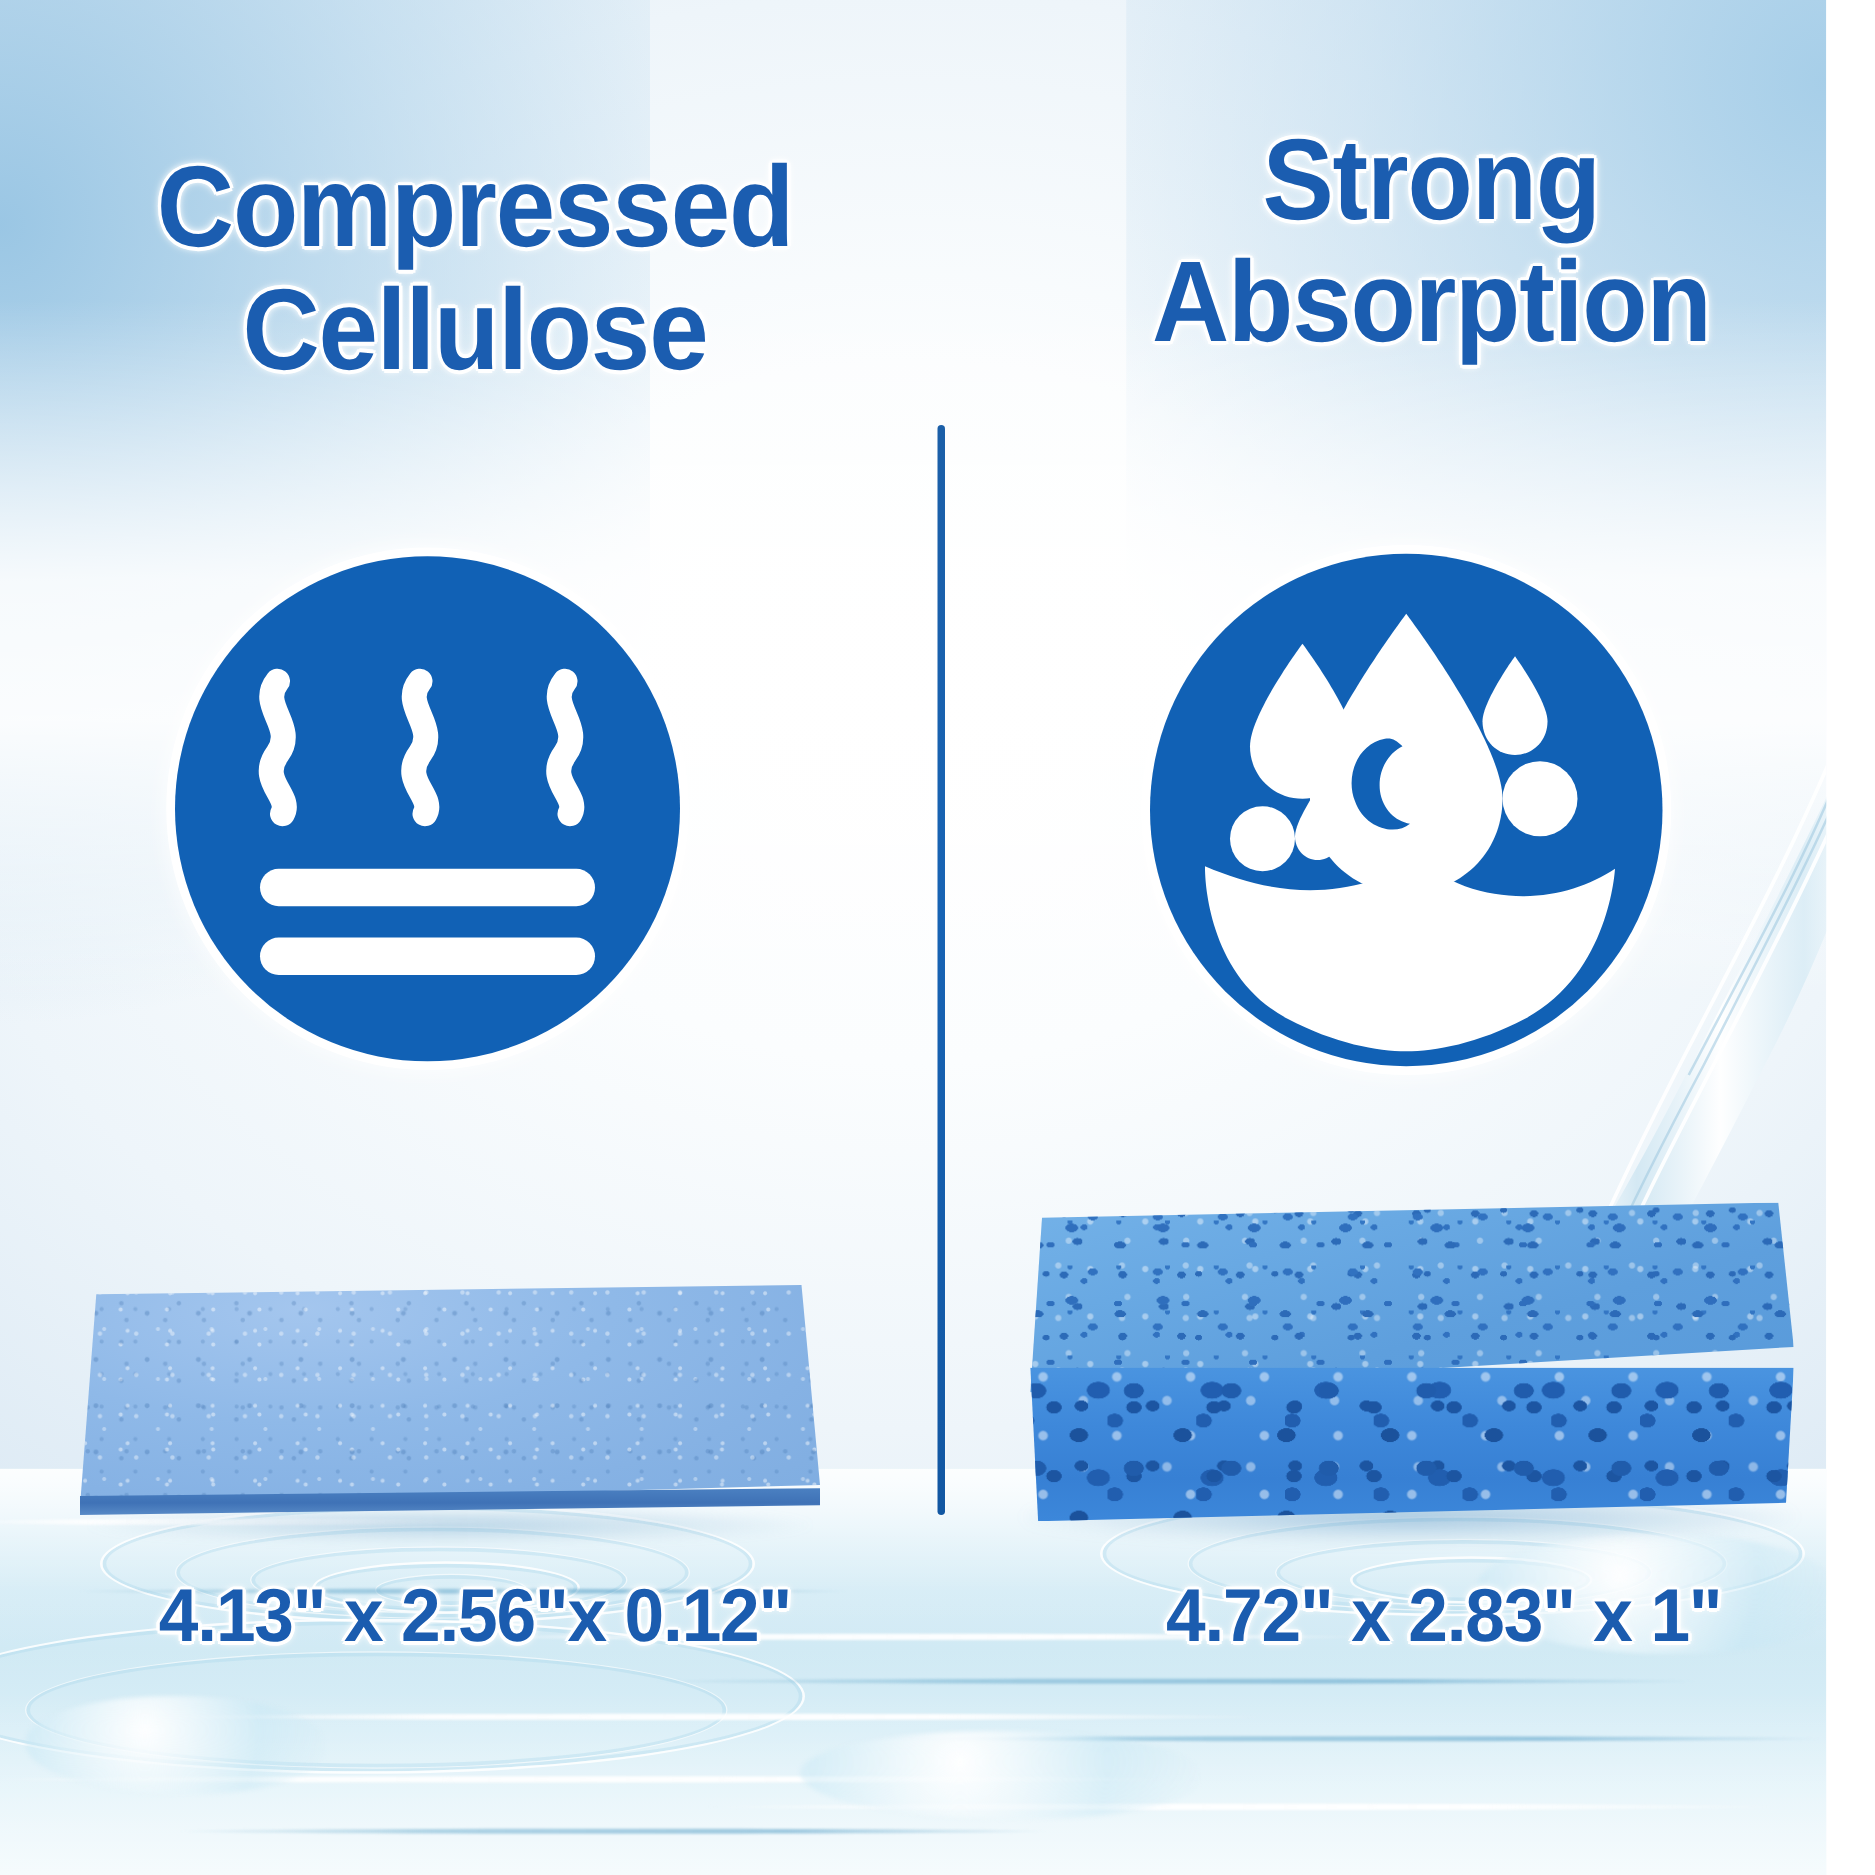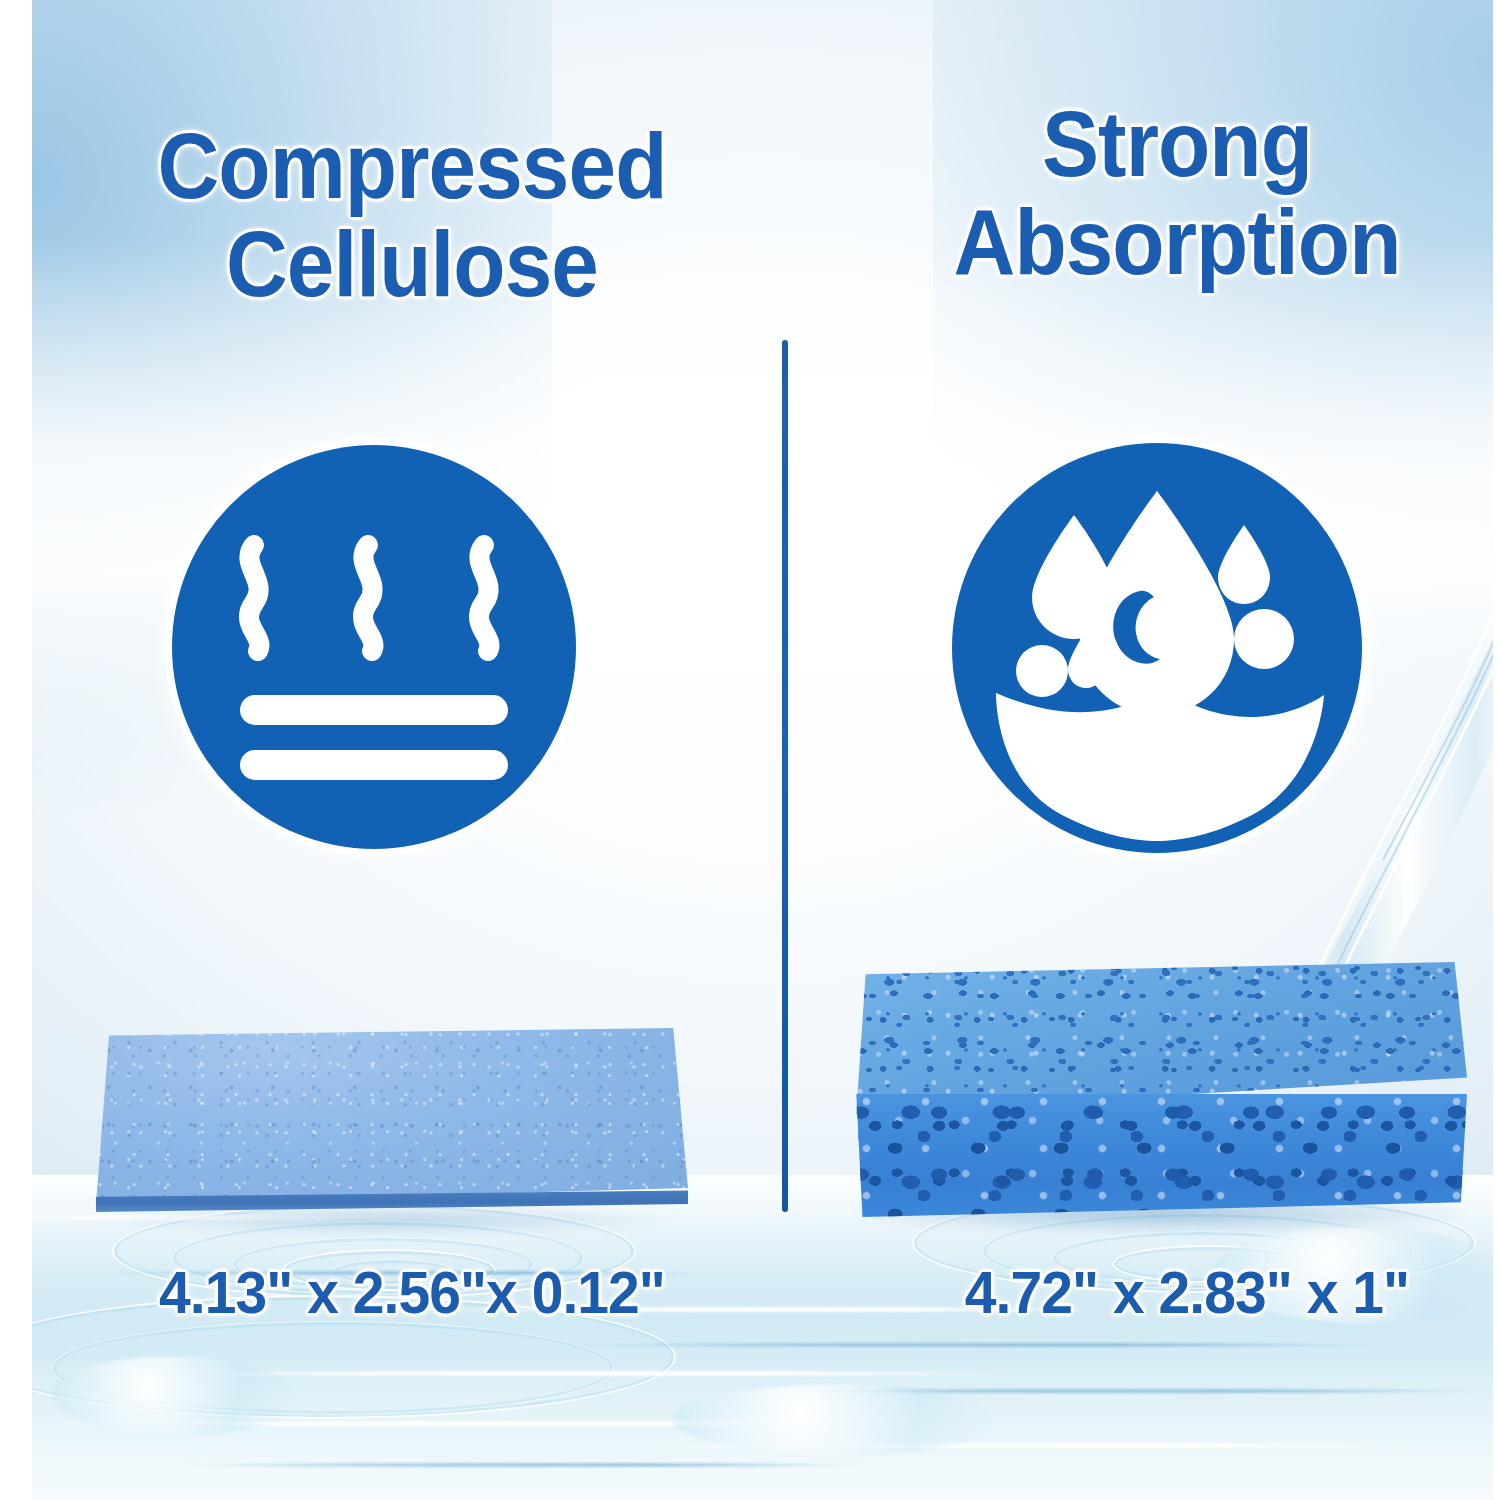--- a/index.html
+++ b/index.html
@@ -1,21 +1,21 @@
 <!DOCTYPE html>
 <html><head>
 <meta charset="utf-8">
 <style>
   html,body{margin:0;padding:0;}
   body{
     width:1500px;height:1500px;overflow:hidden;
     font-family:"Liberation Sans", sans-serif;
     background:#ffffff;
   }
-  #stage{position:relative;width:1461px;height:1500px;overflow:hidden;margin-left:32px;}
+  #stage{position:relative;width:1461px;height:1500px;overflow:hidden;}
 
   
   .bg-base{
     position:absolute;inset:0;
     background:
       radial-gradient(120% 85% at 50% 38%, #ffffff 0%, #fbfdfe 22%, #eef5fa 45%, #dbe9f4 68%, #c3dcee 100%);
   }
   .bg-corner-l{
     position:absolute;left:0;top:0;width:520px;height:900px;
     background:radial-gradient(circle at 0% 20%, rgba(150,196,227,.95) 0%, rgba(170,208,233,.55) 38%, rgba(255,255,255,0) 72%);

